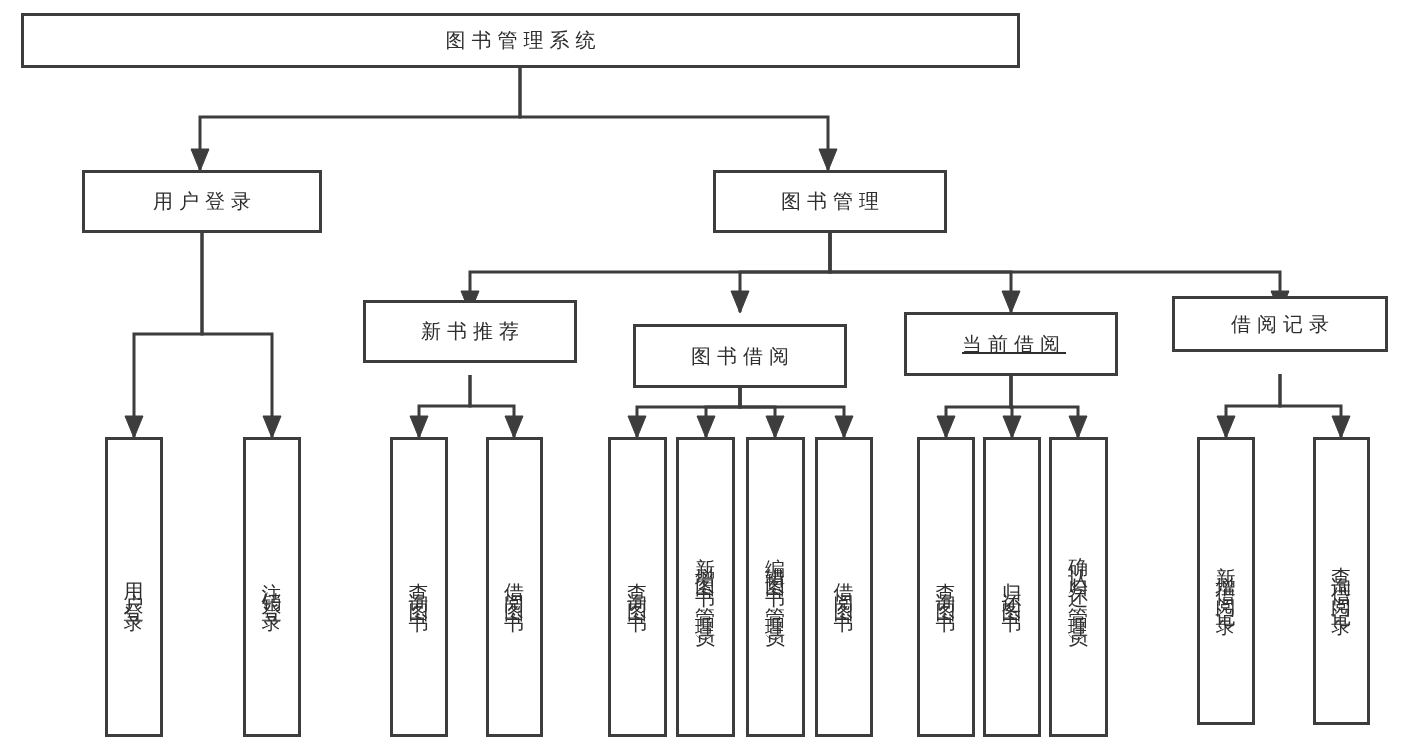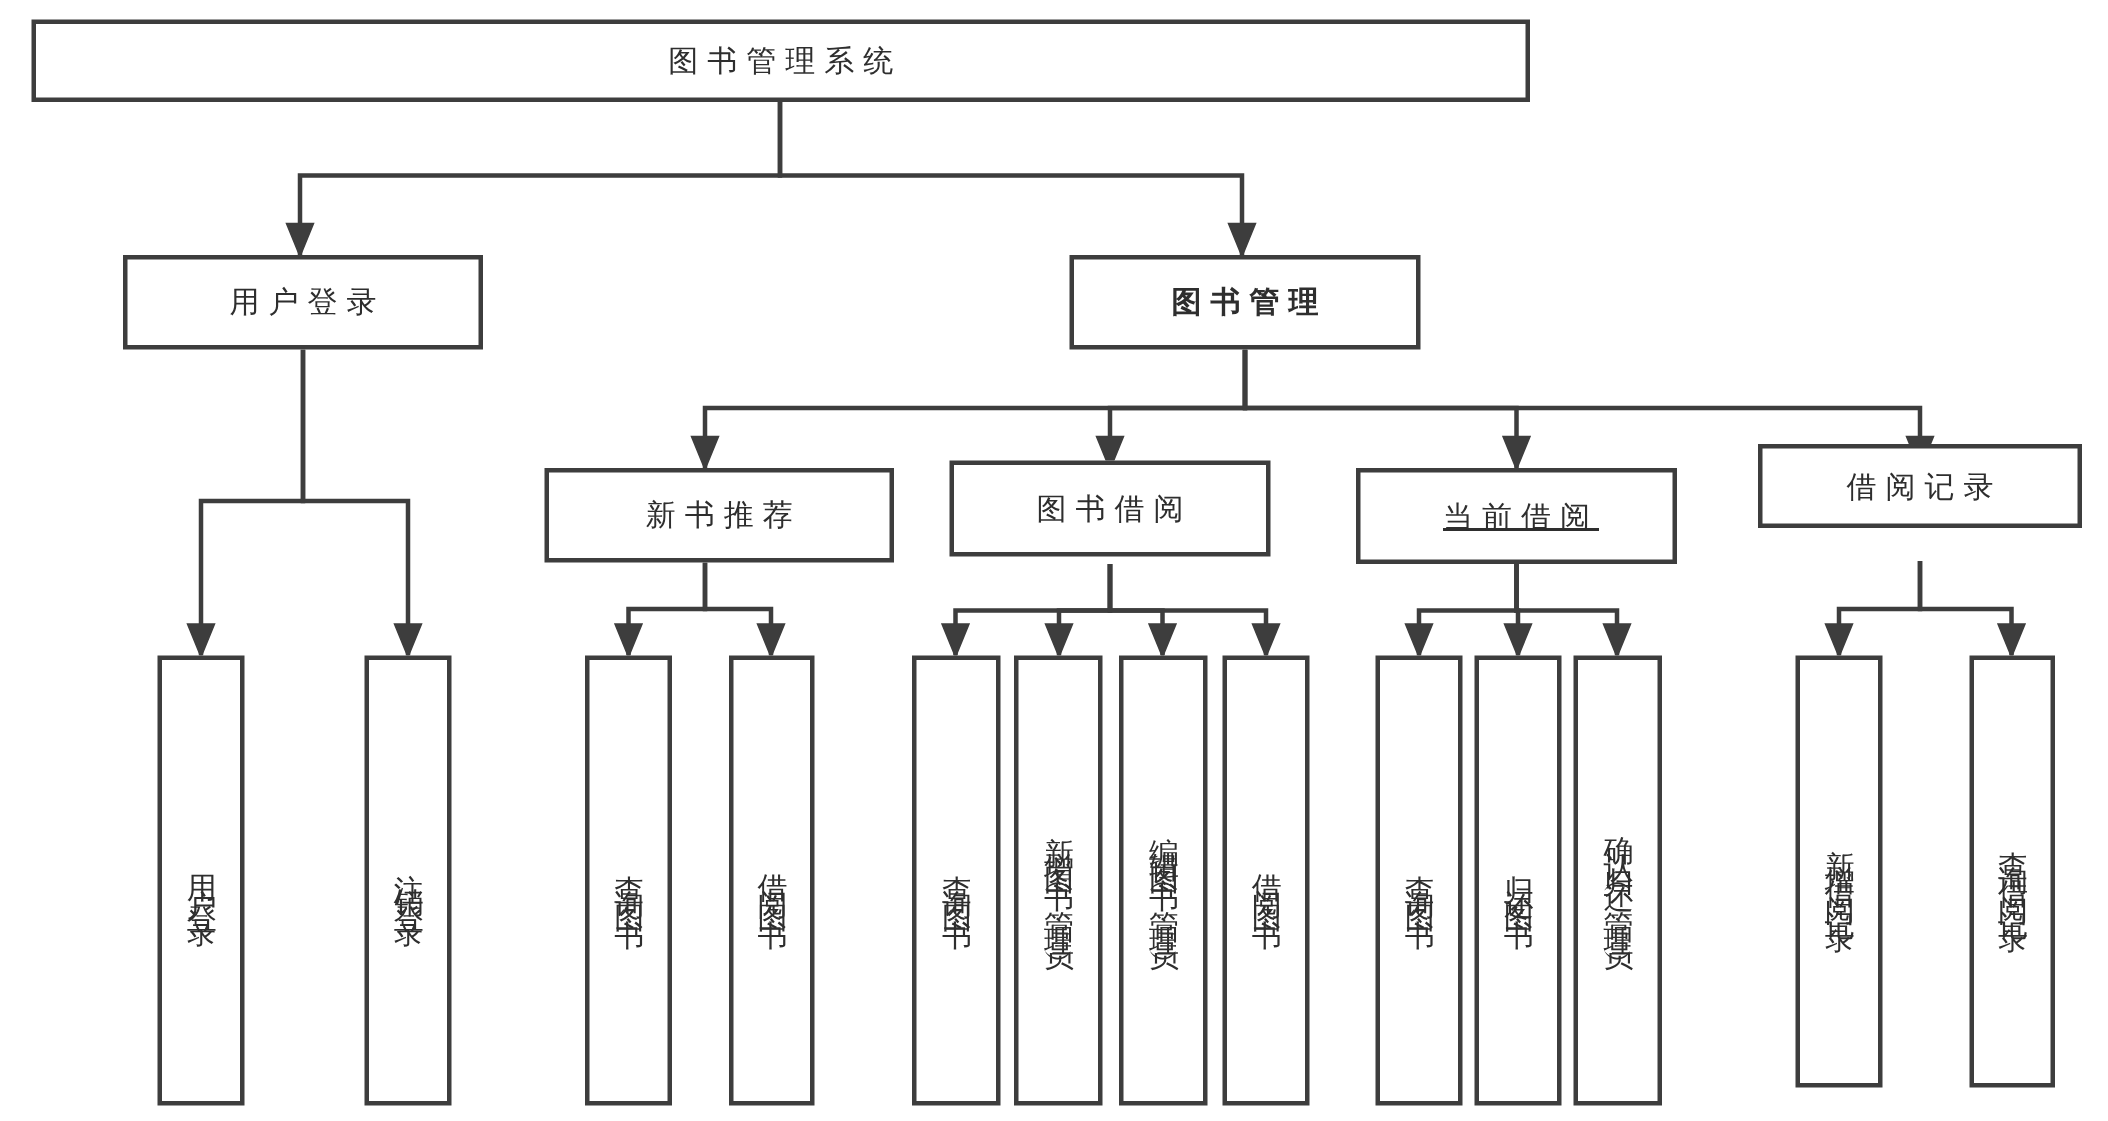--- a/index.html
+++ b/index.html
@@ -90,23 +90,23 @@
         <path d="M 1011 376 L 1011 407 L 1012 407 L 1012 437" class="connector" stroke="#3d3d3d" marker-end="url(#arrowhead)"></path>
         <path d="M 1011 376 L 1011 407 L 1078 407 L 1078 437" class="connector" stroke="#3d3d3d" marker-end="url(#arrowhead)"></path>
         <path d="M 1280 374 L 1280 406 L 1226 406 L 1226 437" class="connector" stroke="#3d3d3d" marker-end="url(#arrowhead)"></path>
         <path d="M 1280 374 L 1280 406 L 1341 406 L 1341 437" class="connector" stroke="#3d3d3d" marker-end="url(#arrowhead)"></path>
       </g>
   </svg>
 
   <div id="nodes-root">
       <div class="node" style="left: 21px; top: 13px; width: 999px; height: 55px; border-color: rgb(61, 61, 61); color: rgb(46, 46, 46);">图书管理系统</div>
       <div class="node" style="left: 82px; top: 170px; width: 240px; height: 63px; border-color: rgb(61, 61, 61); color: rgb(46, 46, 46);">用户登录</div>
-      <div class="node" style="left: 713px; top: 170px; width: 234px; height: 63px; border-color: rgb(61, 61, 61); color: rgb(46, 46, 46); font-weight: bold;">图书管理</div>
-      <div class="node" style="left: 363px; top: 312px; width: 233px; height: 63px; border-color: rgb(61, 61, 61); color: rgb(46, 46, 46);">新书推荐</div>
-      <div class="node" style="left: 633px; top: 307px; width: 214px; height: 64px; border-color: rgb(61, 61, 61); color: rgb(46, 46, 46);">图书借阅</div>
+      <div class="node" style="left: 713px; top: 170px; width: 234px; height: 63px; border-color: rgb(61, 61, 61); color: rgb(46, 46, 46);">图书管理</div>
+      <div class="node" style="left: 363px; top: 300px; width: 214px; height: 63px; border-color: rgb(61, 61, 61); color: rgb(46, 46, 46);">新书推荐</div>
+      <div class="node" style="left: 633px; top: 324px; width: 214px; height: 64px; border-color: rgb(61, 61, 61); color: rgb(46, 46, 46);">图书借阅</div>
       <div class="node" style="left: 904px; top: 312px; width: 214px; height: 64px; border-color: rgb(61, 61, 61); color: rgb(46, 46, 46); text-decoration: underline;">当前借阅</div>
       <div class="node" style="left: 1172px; top: 296px; width: 216px; height: 56px; border-color: rgb(61, 61, 61); color: rgb(46, 46, 46);">借阅记录</div>
       <div class="node vertical" style="left: 105px; top: 437px; width: 58px; height: 300px; border-color: rgb(61, 61, 61); color: rgb(46, 46, 46);">用户登录</div>
       <div class="node vertical" style="left: 243px; top: 437px; width: 58px; height: 300px; border-color: rgb(61, 61, 61); color: rgb(46, 46, 46);">注销登录</div>
       <div class="node vertical" style="left: 390px; top: 437px; width: 58px; height: 300px; border-color: rgb(61, 61, 61); color: rgb(46, 46, 46);">查询图书</div>
       <div class="node vertical" style="left: 486px; top: 437px; width: 57px; height: 300px; border-color: rgb(61, 61, 61); color: rgb(46, 46, 46);">借阅图书</div>
       <div class="node vertical" style="left: 608px; top: 437px; width: 59px; height: 300px; border-color: rgb(61, 61, 61); color: rgb(46, 46, 46);">查询图书</div>
       <div class="node vertical" style="left: 676px; top: 437px; width: 59px; height: 300px; border-color: rgb(61, 61, 61); color: rgb(46, 46, 46);">新增图书（管理员）</div>
       <div class="node vertical" style="left: 746px; top: 437px; width: 59px; height: 300px; border-color: rgb(61, 61, 61); color: rgb(46, 46, 46);">编辑图书（管理员）</div>
       <div class="node vertical" style="left: 815px; top: 437px; width: 58px; height: 300px; border-color: rgb(61, 61, 61); color: rgb(46, 46, 46);">借阅图书</div>

